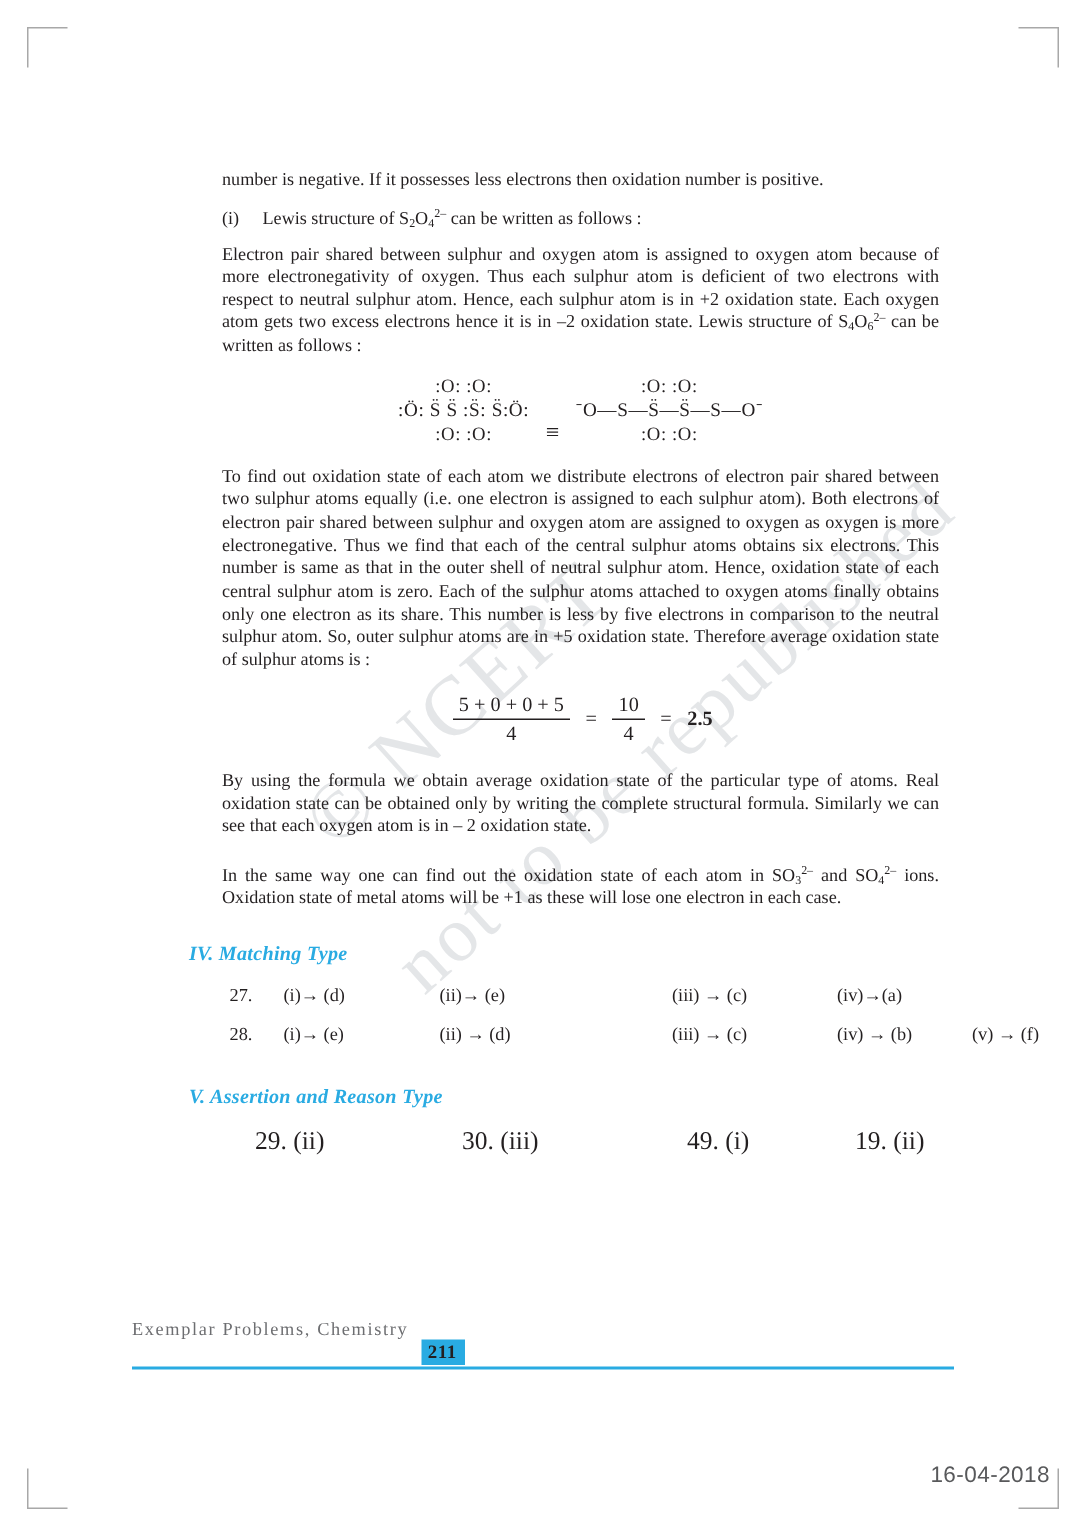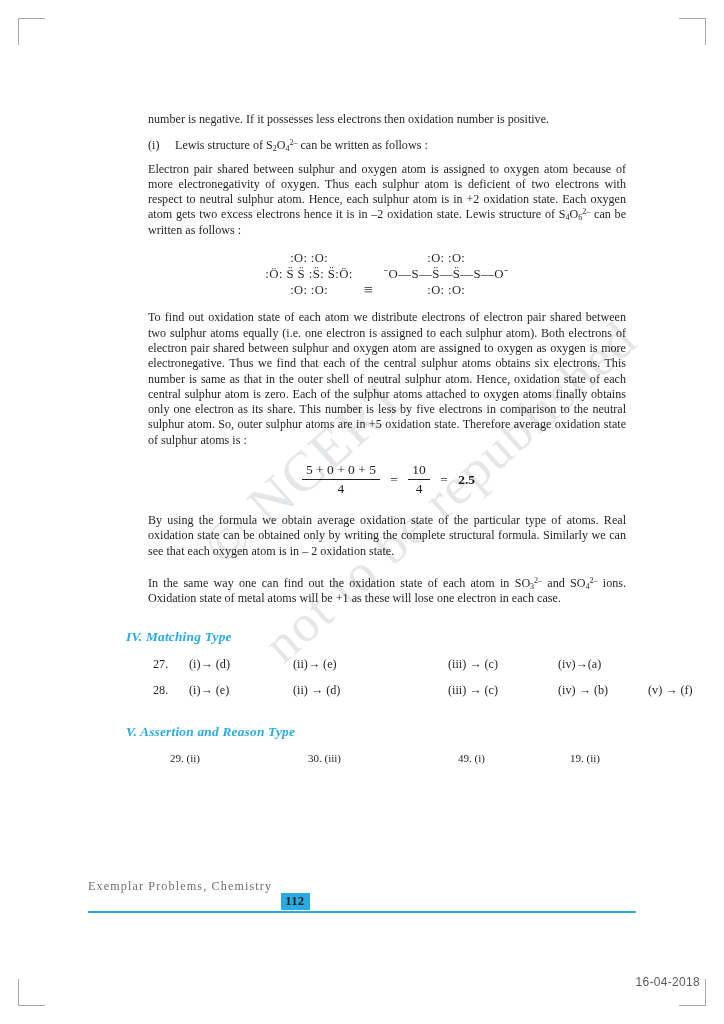--- a/index.html
+++ b/index.html
@@ -160,21 +160,21 @@
   .ans-num  { width: 36px; flex: 0 0 36px; }
   .ans-cell { flex: 0 0 auto; }
   .c1 { width: 104px; }
   .c2 { width: 155px; }
   .c3 { width: 110px; }
   .c4 { width: 90px; }
 
   .ar-row {
     display: flex;
     align-items: baseline;
-    font-size: 11px;
+    font-size: 17px;
     padding-left: 22px;
     margin-top: 2px;
   }
   .ar-cell { flex: 0 0 auto; }
   .a1 { width: 138px; }
   .a2 { width: 150px; }
   .a3 { width: 112px; }
 
   
   .footer {
@@ -212,21 +212,21 @@
     bottom: -3px;
     height: 1.6px;
     background: #29abe2;
   }
 
   .print-date {
     position: absolute;
     right: 24px;
     top: 975px;
     font-family: "Liberation Sans", sans-serif;
-    font-size: 12px;
+    font-size: 15px;
     color: #58595b;
     letter-spacing: 0.3px;
     z-index: 3;
   }
 </style>
 </head>
 <body>
 
 <div class="watermark">
   <span class="wm-text wm1">© NCERT</span>
@@ -325,18 +325,18 @@
       <span class="ar-cell a3">49. (i)</span>
       <span class="ar-cell">19. (ii)</span>
     </div>
 
   </div>
 </div>
 
 <div class="footer">
   <div class="footer-inner">
     <span class="footer-text">Exemplar  Problems,  Chemistry</span>
-    <span class="page-badge">112</span>
+    <span class="page-badge">211</span>
     <div class="footer-rule"></div>
   </div>
 </div>
 
 <div class="print-date">16-04-2018</div>
 
 </body></html>

